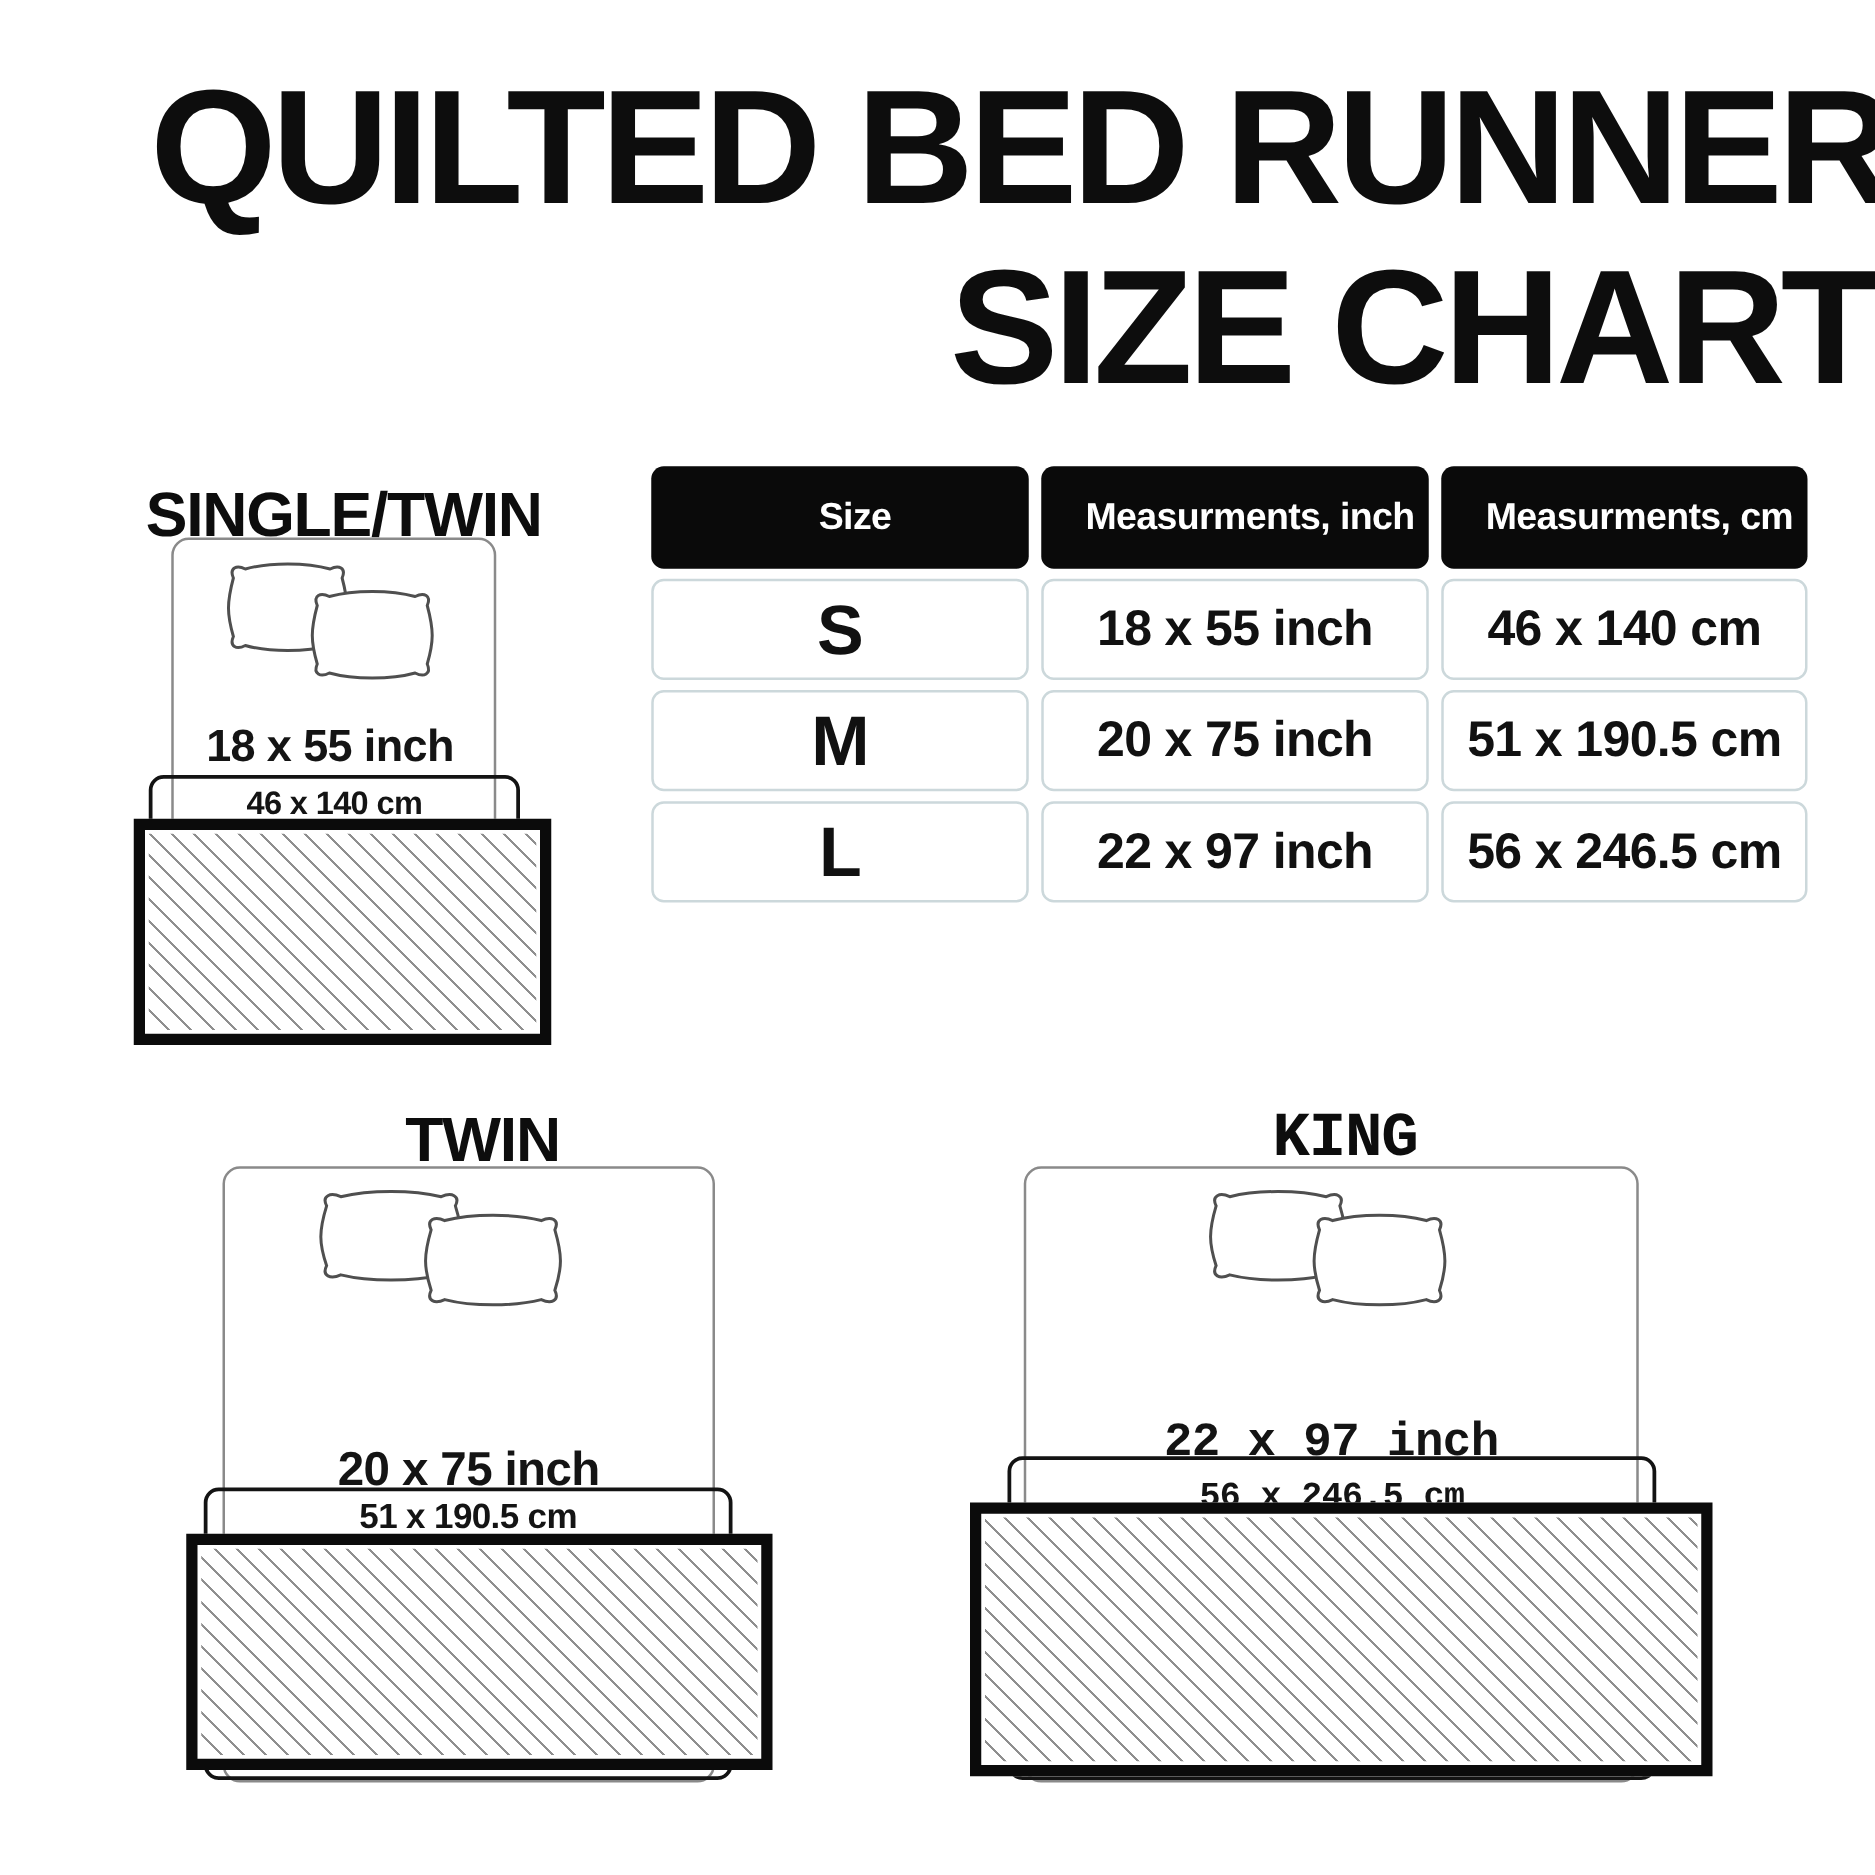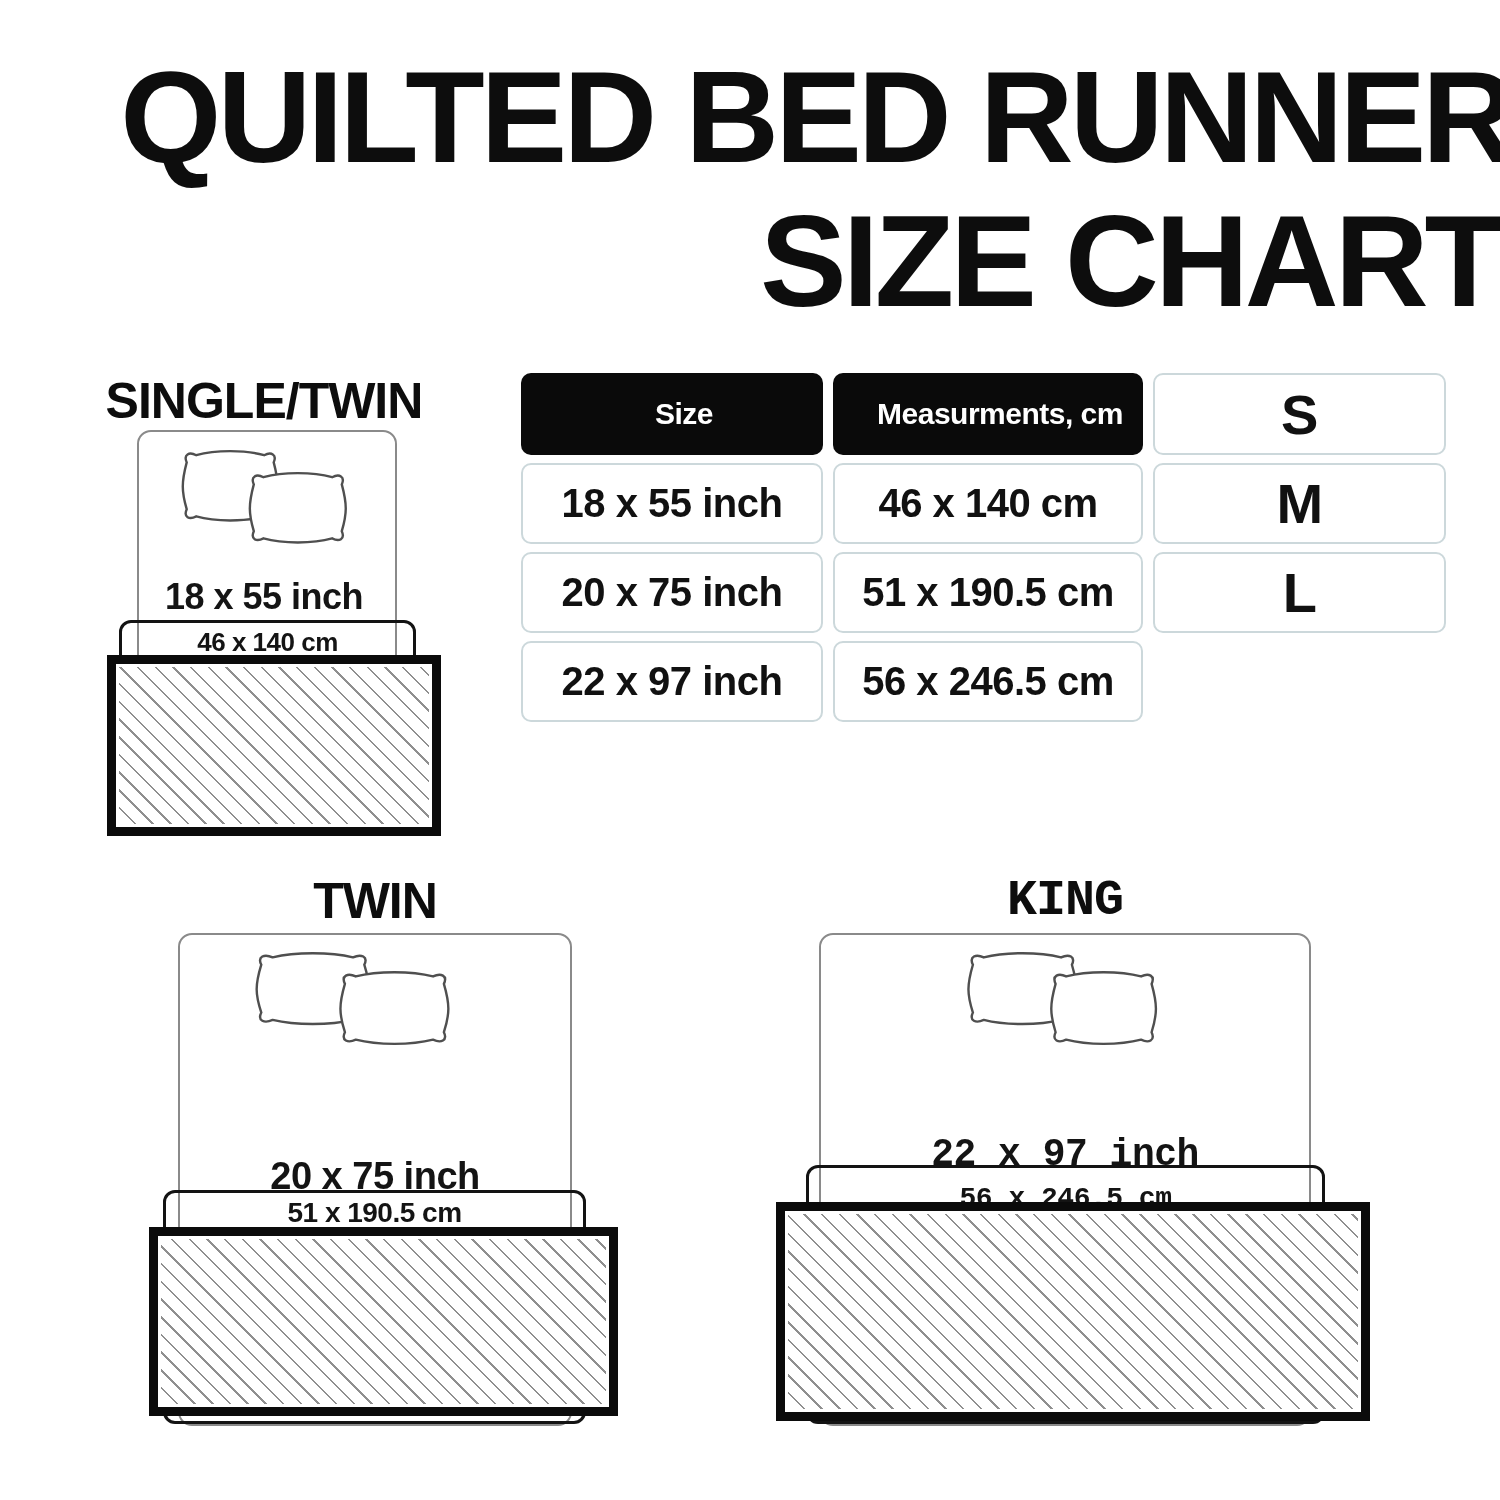--- a/index.html
+++ b/index.html
@@ -12,21 +12,21 @@
   .title-line{font-size:130px;font-weight:800;letter-spacing:-4px;line-height:1;color:#0d0d0d;}
   .title-line.l1{position:absolute;left:12px;top:52px;width:100%;text-align:right;}
   .title-line.l2{position:absolute;left:0;top:196px;width:100%;text-align:right;}
 
   
   .diagram{position:absolute;}
   #d-single{left:89px;top:372px;width:350px;height:470px;}
   #d-queen {left:150px;top:872px;width:450px;height:570px;}
   #d-king  {left:800px;top:872px;width:530px;height:570px;font-family:Liberation Mono, monospace;}
 
-  .d-title{margin:0;position:absolute;left:0;top:0;width:100%;text-align:center;
+  .d-title{margin:11px;position:absolute;left:0;top:0;width:100%;text-align:center;
            font-size:50px;font-weight:800;letter-spacing:-1px;color:#0d0d0d;}
 
   .bed{position:absolute;border:2.5px solid #8a8a8a;border-radius:14px;background:#fff;z-index:1;}
   #d-single .bed{left:48px;top:58px;width:256px;height:402px;}
   #d-queen  .bed{left:28px;top:61px;width:390px;height:489px;}
   #d-king   .bed{left:19px;top:61px;width:488px;height:489px;}
 
   .pillows{position:absolute;z-index:2;pointer-events:none;}
   #d-single .pillows{left:48px;top:58px;width:256px;height:402px;}
   #d-queen  .pillows{left:28px;top:61px;width:390px;height:489px;}
@@ -119,20 +119,21 @@
     </svg>
     <div class="inch">22 x 97 inch</div>
     <div class="outline">
       <div class="cm">56 x 246.5 cm</div>
     </div>
     <div class="runner"></div>
   </section>
 
   <div class="size-table">
     <div class="th">Size</div>
+    <div class="th">Measurments, inch</div>
     <div class="th">Measurments, cm</div>
 
     <div class="td sz">S</div>
     <div class="td ms">18 x 55 inch</div>
     <div class="td ms">46 x 140 cm</div>
 
     <div class="td sz">M</div>
     <div class="td ms">20 x 75 inch</div>
     <div class="td ms">51 x 190.5 cm</div>
 

